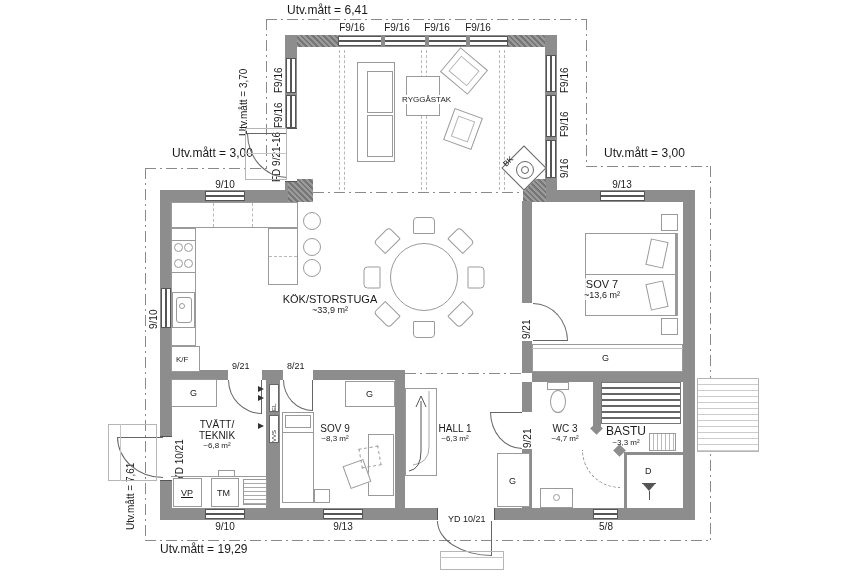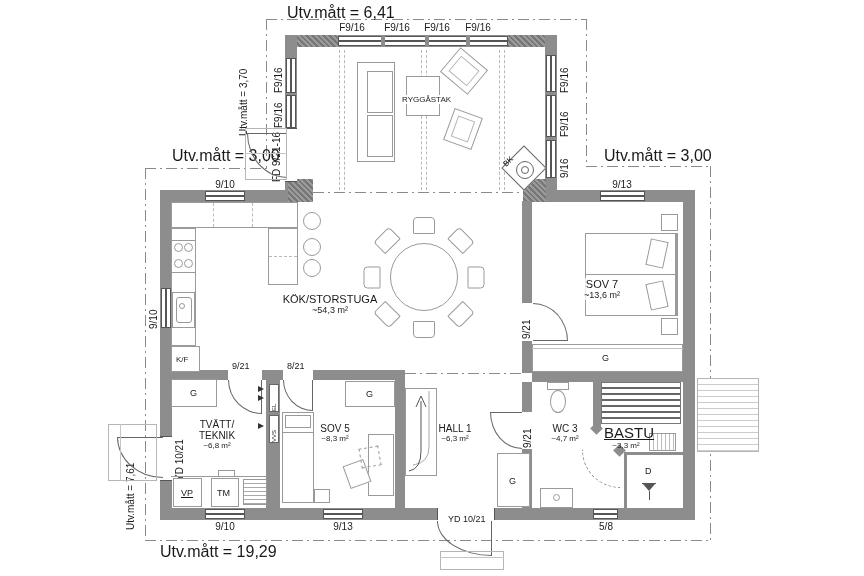--- a/index.html
+++ b/index.html
@@ -7,21 +7,21 @@
         font-family:"Liberation Sans",sans-serif;color:#1a1a1a;}
   .wall{position:absolute;background:#8d8d8d;}
   .wallh{position:absolute;background:repeating-linear-gradient(45deg,#9a9a9a 0 2px,#767676 2px 4px);}
   .gap{position:absolute;background:#fff;}
   .win-h{position:absolute;box-sizing:border-box;border:1px solid #555;
          background:linear-gradient(180deg,#fff 0 40%,#555 40% 60%,#fff 60% 100%);}
   .win-v{position:absolute;box-sizing:border-box;border:1px solid #555;
          background:linear-gradient(90deg,#fff 0 40%,#555 40% 60%,#fff 60% 100%);}
   .mull{position:absolute;background:#8d8d8d;}
   .lbl{position:absolute;font-size:10px;line-height:1.15;white-space:nowrap;}
-  .m{font-size:16px;}
+  .m{font-size:12px;}
   .s8{font-size:8px;} .s9{font-size:9px;}
   .ctr{text-align:center;}
   .vlbl{position:absolute;writing-mode:vertical-rl;transform:rotate(180deg);
         font-size:10px;line-height:1;white-space:nowrap;}
   .dd-h{position:absolute;height:1px;
         background:repeating-linear-gradient(90deg,#8a8a8a 0 11px,transparent 11px 15px,#8a8a8a 15px 17px,transparent 17px 21px);}
   .dd-v{position:absolute;width:1px;
         background:repeating-linear-gradient(180deg,#8a8a8a 0 11px,transparent 11px 15px,#8a8a8a 15px 17px,transparent 17px 21px);}
   .dash-v{position:absolute;width:0;border-left:1px dashed #b8b8b8;}
   .dash-h{position:absolute;height:0;border-top:1px dashed #b8b8b8;}
@@ -270,40 +270,40 @@
   <div class="arc" style="left:582px;top:450px;width:38px;height:38px;border-left:1px dashed #888;border-bottom:1px dashed #888;border-bottom-left-radius:100% 100%;"></div>
   <div class="lbl s9" style="left:645px;top:466px;">D</div>
   <div class="line" style="left:642px;top:483px;width:14px;height:1px;background:#555;"></div>
   <div style="position:absolute;left:643px;top:484px;width:0;height:0;border-left:6px solid transparent;border-right:6px solid transparent;border-top:7px solid #555;"></div>
   <div class="line" style="left:649px;top:491px;width:1px;height:9px;background:#555;"></div>
 
   <div class="furn" style="left:697px;top:378px;width:62px;height:74px;border-color:#b5b5b5;background:repeating-linear-gradient(180deg,#fff 0 5px,#ccc 5px 6px);"></div>
 
   <div class="room" style="left:270px;top:293px;width:120px;">
     <div class="nm">KÖK/STORSTUGA</div>
-    <div class="ar">~54,3 m²</div>
+    <div class="ar">~33,9 m²</div>
   </div>
   <div class="room" style="left:570px;top:278px;width:64px;background:rgba(255,255,255,.75);">
     <div class="nm">SOV 7</div>
     <div class="ar">~13,6 m²</div>
   </div>
   <div class="room" style="left:310px;top:423px;width:50px;">
-    <div class="nm" style="font-size:10px;">SOV 5</div>
+    <div class="nm" style="font-size:10px;">SOV 9</div>
     <div class="ar" style="font-size:8px;">~8,3 m²</div>
   </div>
   <div class="room" style="left:428px;top:423px;width:54px;">
     <div class="nm" style="font-size:10px;">HALL 1</div>
     <div class="ar" style="font-size:8px;">~6,3 m²</div>
   </div>
   <div class="room" style="left:538px;top:423px;width:54px;">
     <div class="nm" style="font-size:10px;">WC 3</div>
     <div class="ar" style="font-size:8px;">~4,7 m²</div>
   </div>
   <div class="room" style="left:604px;top:424px;width:44px;">
-    <div class="nm" style="font-size:15px;text-decoration:underline;">BASTU</div>
+    <div class="nm" style="font-size:12px;">BASTU</div>
     <div class="ar" style="font-size:8px;">~3,3 m²</div>
   </div>
   <div class="room" style="left:188px;top:419px;width:58px;">
     <div class="nm" style="font-size:10px;">TVÄTT/</div>
     <div class="nm" style="font-size:10px;">TEKNIK</div>
     <div class="ar" style="font-size:8px;">~6,8 m²</div>
   </div>
 
 </div>
 

